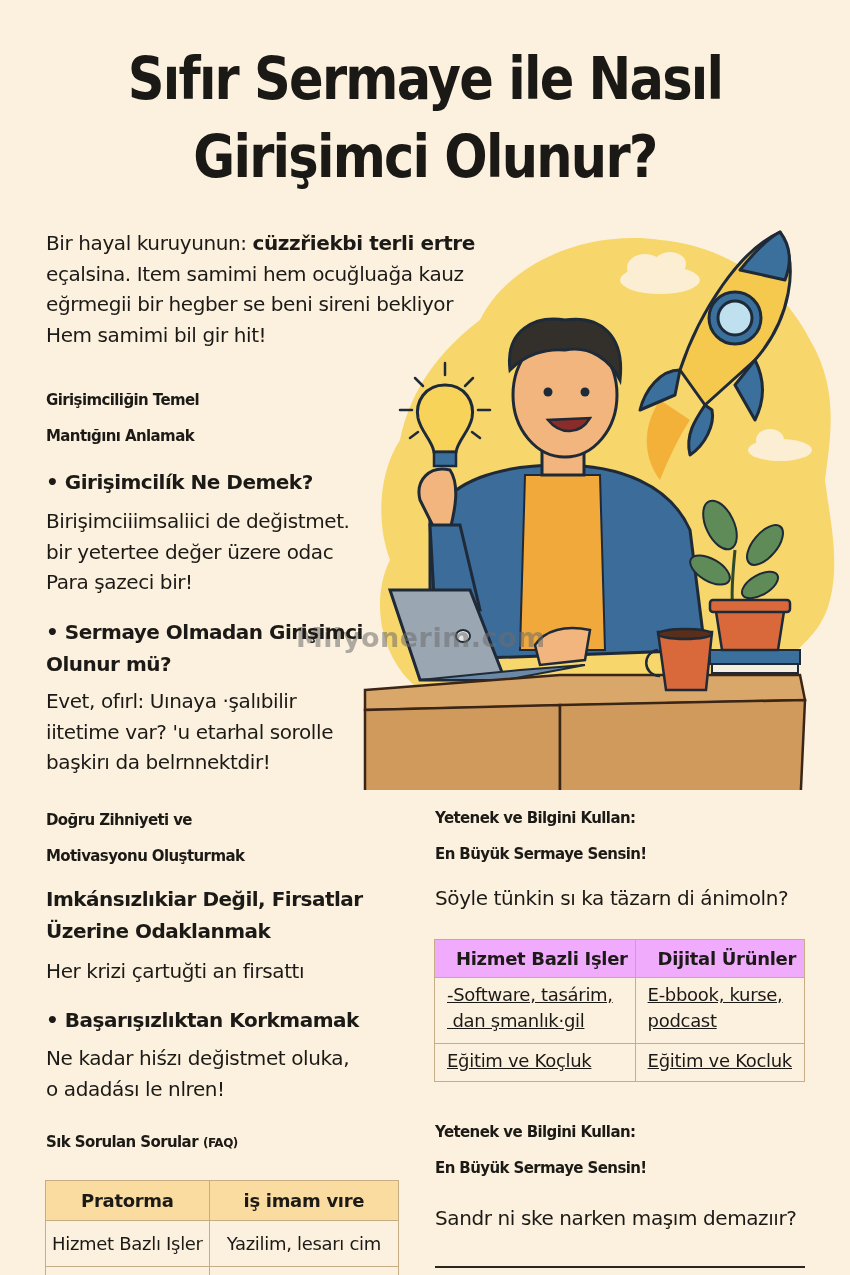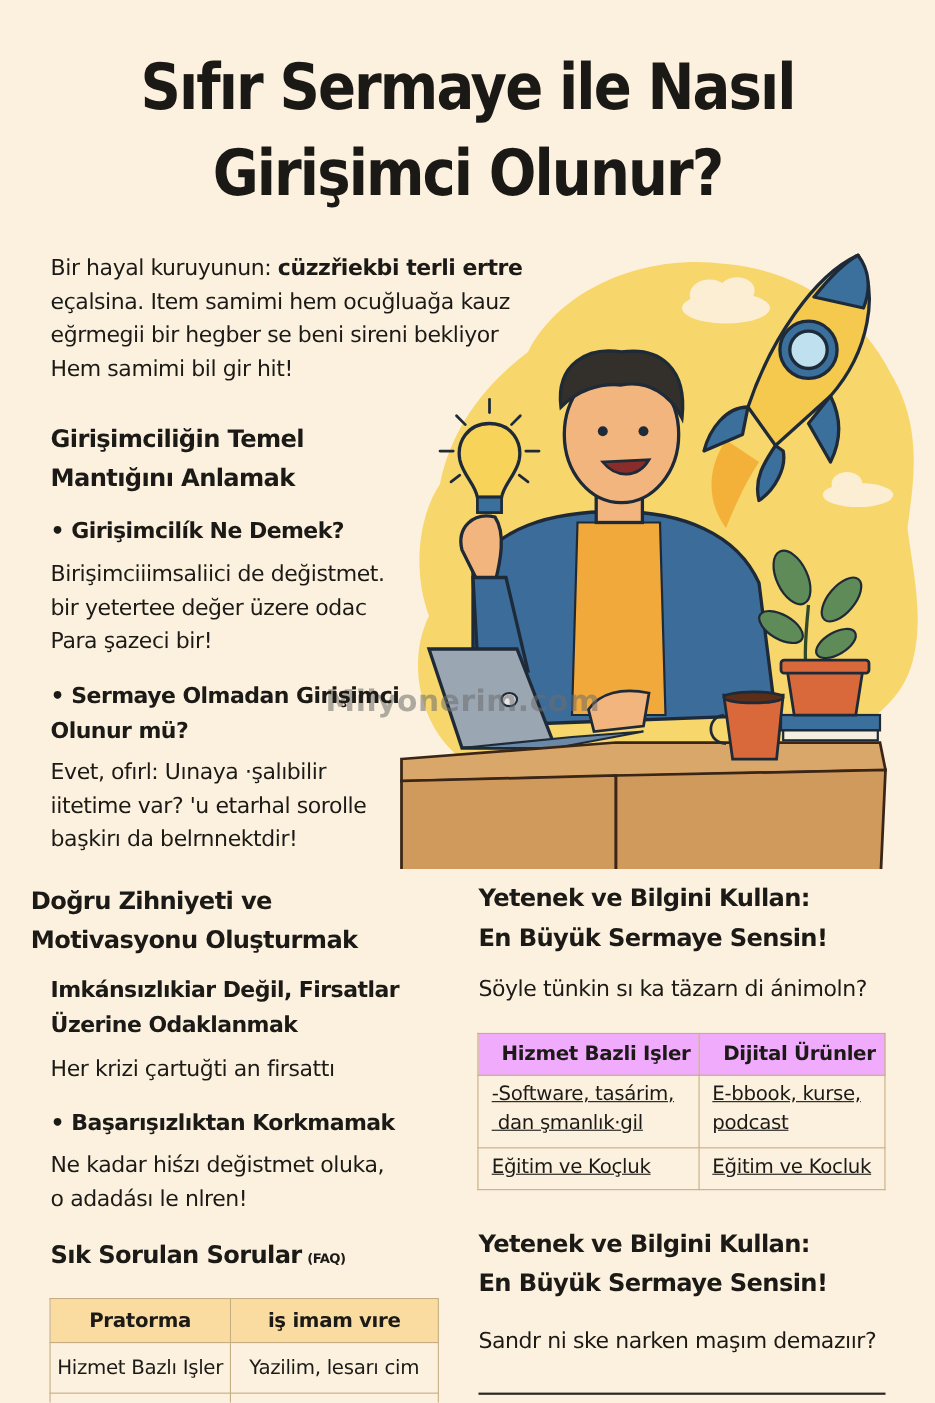--- a/index.html
+++ b/index.html
@@ -18,21 +18,21 @@
       font-size: 58px;
       line-height: 78px;
       letter-spacing: -2px;
       color: #1b1915;
       transform: scaleX(0.88);
     }
     .title div { white-space: nowrap; }
 
     .p { font-size: 20px; line-height: 30.5px; white-space: nowrap; letter-spacing: -0.4px; }
     .p b { font-weight: bold; }
-    .h2 { font-weight: bold; font-size: 22px; line-height: 36px; white-space: nowrap; letter-spacing: -0.6px; }
+    .h2 { font-weight: bold; font-size: 15px; line-height: 36px; white-space: nowrap; letter-spacing: -0.6px; }
     .h3 { font-weight: bold; font-size: 20px; line-height: 32px; white-space: nowrap; letter-spacing: -0.5px; }
 
     .abs { position: absolute; }
 
     
     .illus { position: absolute; left: 360px; top: 220px; width: 490px; height: 570px; }
 
     .watermark {
       position: absolute; left: 296px; top: 622px;
       font-family: "DejaVu Sans", sans-serif; font-weight: bold; font-size: 27px;
@@ -167,21 +167,21 @@
 <div class="abs" style="left:46px; top:616px;">
   <div class="h3">• Sermaye Olmadan Girişimci</div>
   <div class="h3">Olunur mü?</div>
 </div>
 <div class="abs" style="left:46px; top:686px;">
   <div class="p">Evet, ofırl: Uınaya ·şalıbilir</div>
   <div class="p">iitetime var? 'u etarhal sorolle</div>
   <div class="p">başkirı da belrnnektdir!</div>
 </div>
 
-<div class="abs" style="left:28px; top:802px;">
+<div class="abs" style="left:46px; top:802px;">
   <div class="h2">Doğru Zihniyeti ve</div>
   <div class="h2">Motivasyonu Oluşturmak</div>
 </div>
 <div class="abs" style="left:46px; top:883px;">
   <div class="h3">Imkánsızlıkiar Değil, Firsatlar</div>
   <div class="h3">Üzerine Odaklanmak</div>
 </div>
 <div class="abs" style="left:46px; top:956px;">
   <div class="p">Her krizi çartuğti an firsattı</div>
 </div>

